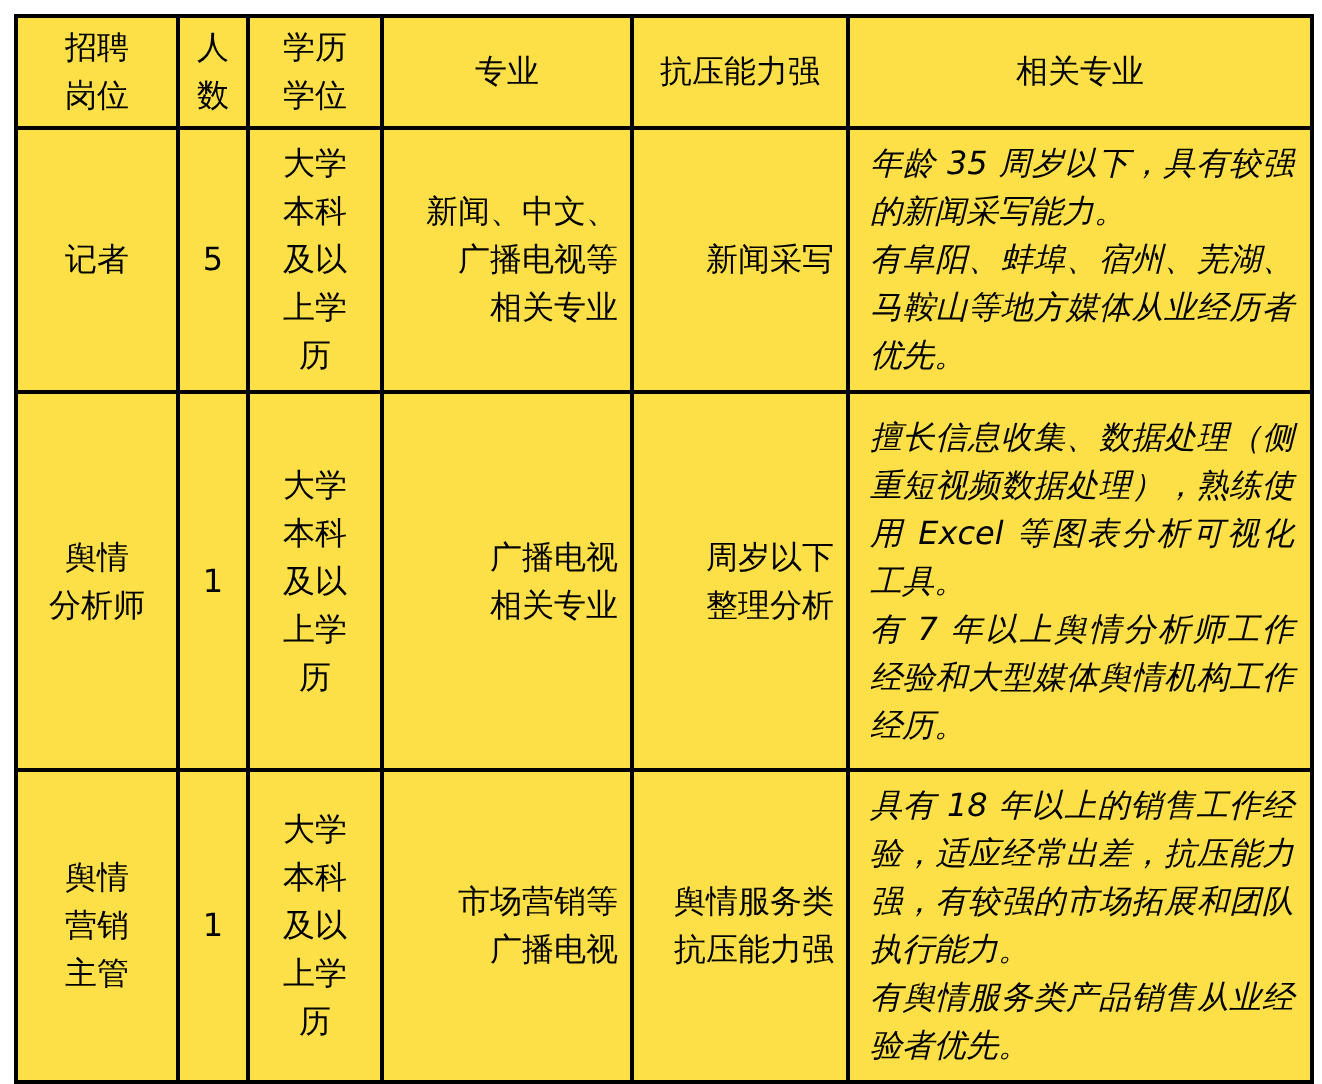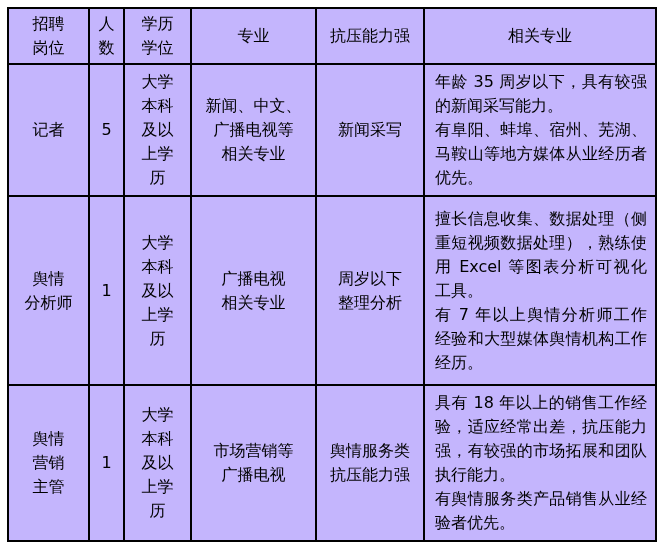--- a/index.html
+++ b/index.html
@@ -13,40 +13,41 @@
       width: 661px;
       height: 542px;
       background: #ffffff;
       box-sizing: border-box;
       padding: 7px 6px 9px 7px;
     }
     table.recruit {
       border-collapse: collapse;
       table-layout: fixed;
       width: 648px;
-      background: #c4b5fd;
+      background: #fde047;
     }
     th, td {
       border: 2px solid #000000;
       font-size: 16px;
       line-height: 24px;
       font-weight: normal;
       vertical-align: middle;
       padding: 3px 6px;
       box-sizing: border-box;
       overflow: hidden;
     }
     .cell-text {
       white-space: pre-line;
     }
     .c-center { text-align: center; }
-    .c-left   { text-align: center; }
+    .c-left   { text-align: right; }
     td.req {
       text-align: justify;
       padding: 5px 8px 5px 10px;
+      font-style: italic;
     }
     tr.r-header { height: 50px; }
     tr.r-1 { height: 132px; }
     tr.r-2 { height: 189px; }
     tr.r-3 { height: 155px; }
   </style>
 </head>
 <body>
 
 <div class="page">

